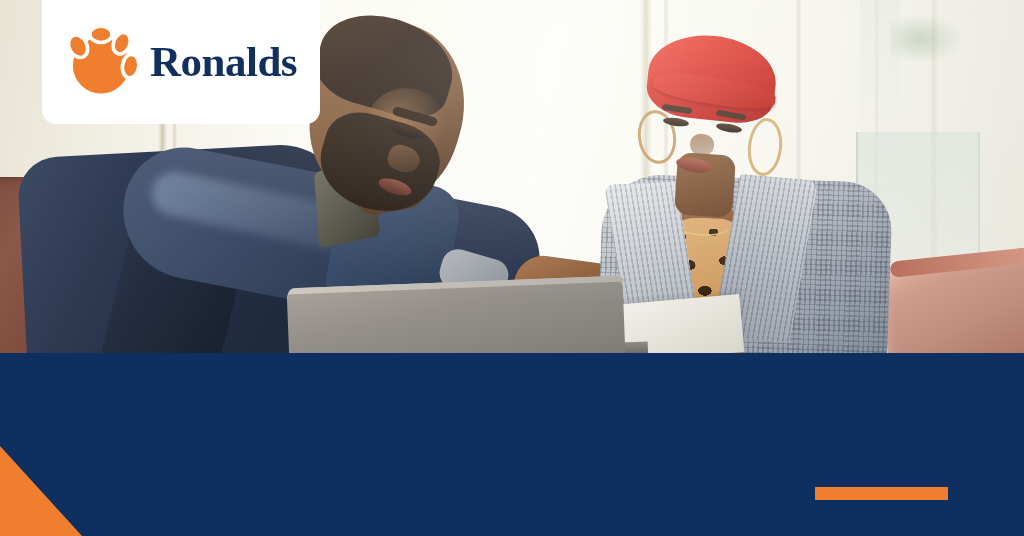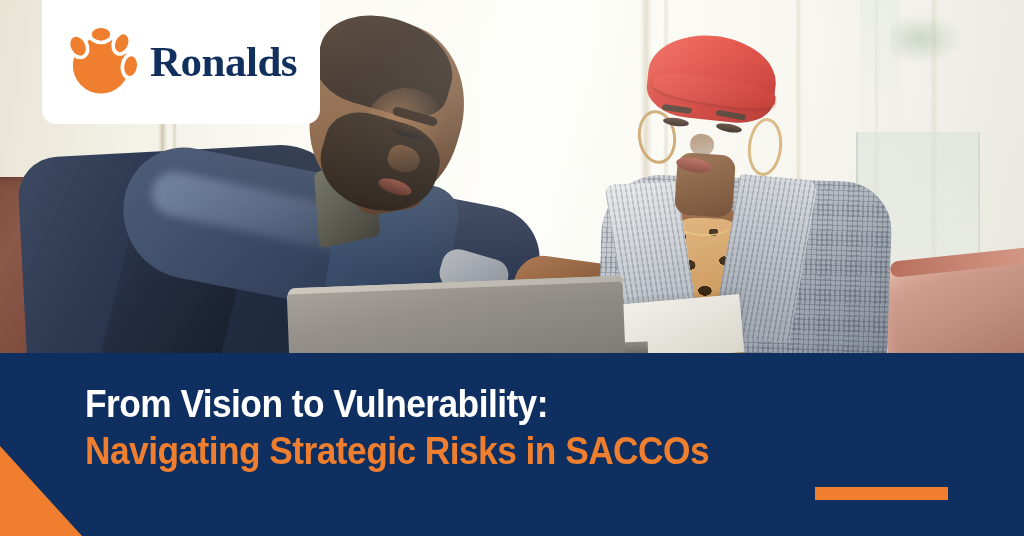--- a/index.html
+++ b/index.html
@@ -725,20 +725,16 @@
       <ellipse cx="50" cy="14" rx="15" ry="11" fill="#ef7f2e" stroke="#ffffff" stroke-width="5"></ellipse>
       <ellipse cx="19" cy="30" rx="12" ry="16" fill="#ef7f2e" stroke="#ffffff" stroke-width="5" transform="rotate(-28 19 30)"></ellipse>
       <ellipse cx="78" cy="26" rx="11" ry="15" fill="#ef7f2e" stroke="#ffffff" stroke-width="5" transform="rotate(22 78 26)"></ellipse>
       <ellipse cx="90" cy="57" rx="11" ry="16" fill="#ef7f2e" stroke="#ffffff" stroke-width="5" transform="rotate(8 90 57)"></ellipse>
     </svg>
     <div class="logo-word">Ronalds</div>
   </div>
 
   <div class="title-band">
     <div class="corner-triangle"></div>
-    <div class="title-wrap">
-      <div class="title-line title-line-1">From Vision to Vulnerability:</div>
-      <div class="title-line title-line-2">Navigating Strategic Risks in SACCOs</div>
-    </div>
     <div class="accent-bar"></div>
   </div>
 
 </div>
 
 </body></html>

